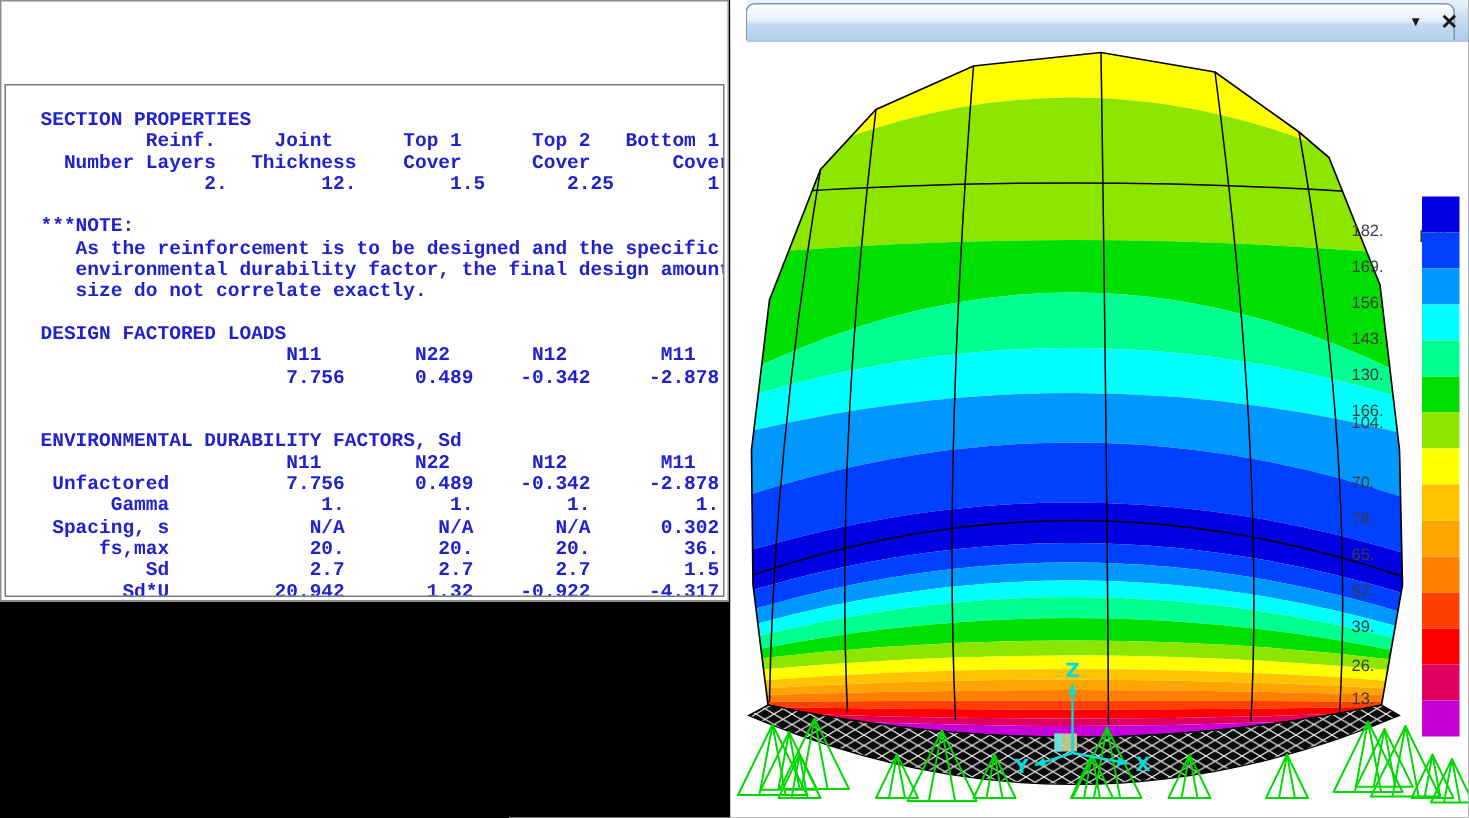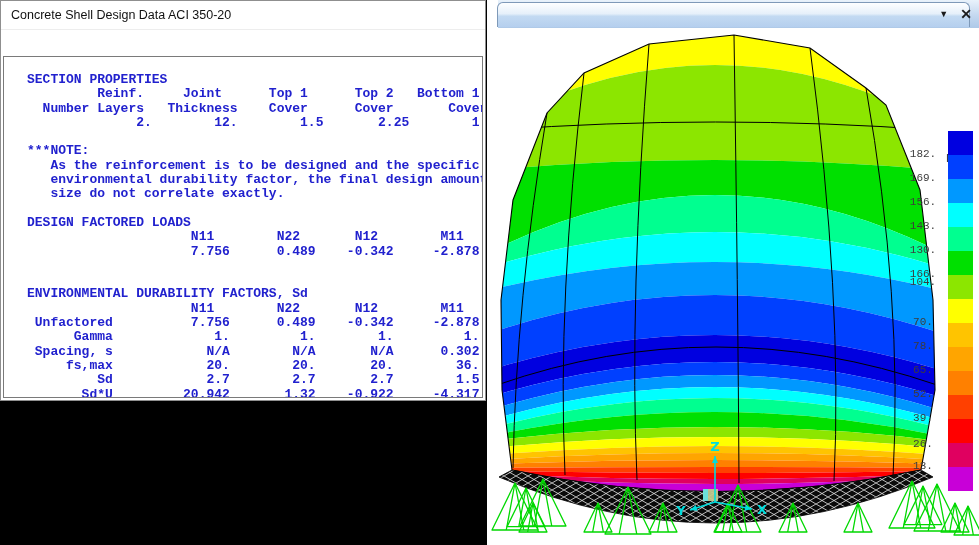--- a/index.html
+++ b/index.html
@@ -31,31 +31,28 @@
   .winbtns{position:absolute;right:7px;top:0;height:28px;display:flex;align-items:center;gap:12px;}
   .winbtn{color:#1a1a1a;cursor:default;line-height:1;}
   .btn-drop{font-size:9px;}
   .btn-close{font-size:14px;font-weight:bold;}
 
   .view{position:absolute;left:0;top:28px;width:492px;height:517px;background:#fff;}
 
   
   .legend-bar{position:absolute;left:461px;top:103px;width:25px;}
   .legend-seg{width:25px;height:24px;}
-  .legend-label{position:absolute;width:44px;text-align:center;right:34px;
-        font-size:11px;color:#3c3c3c;font-family:Liberation Mono, monospace;}
+  .legend-label{position:absolute;width:44px;text-align:left;right:34px;
+        font-size:11px;color:#3c3c3c;font-family:Liberation Sans, sans-serif;}
   .legend-exp{position:absolute;left:459px;top:86px;font-size:11.5px;color:#3c3c3c;margin-top:38px;}
 </style>
 </head>
 <body>
 
 <div class="lwin">
-  <div class="titlebar">
-    <span>Concrete Shell Design Data  ACI 350-20</span>
-  </div>
   <div class="content">
     <pre class="report">SECTION PROPERTIES
          Reinf.     Joint      Top 1      Top 2   Bottom 1   Bottom 2
   Number Layers   Thickness    Cover      Cover       Cover      Cover
               2.        12.        1.5       2.25        1.5       2.25
 
 ***NOTE:
    As the reinforcement is to be designed and the specific bar diameters
    environmental durability factor, the final design amount of reinforcement
    size do not correlate exactly.

